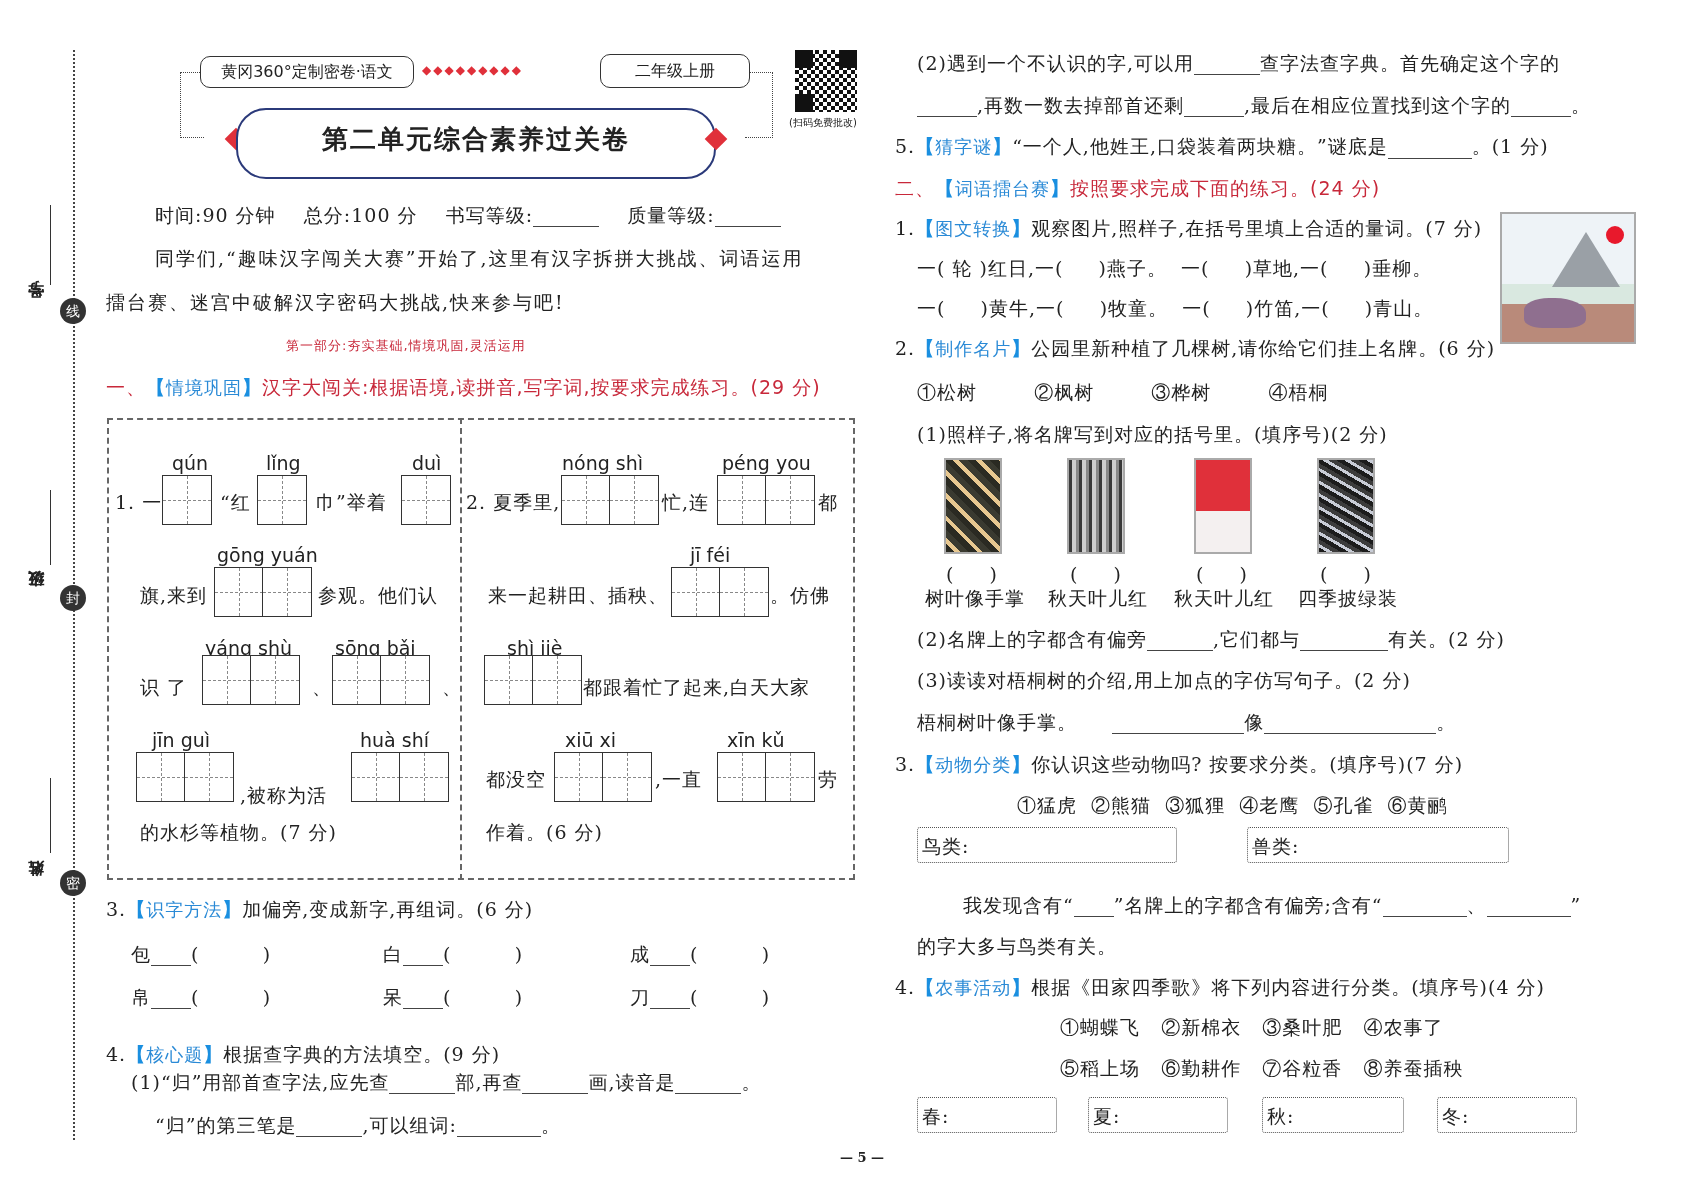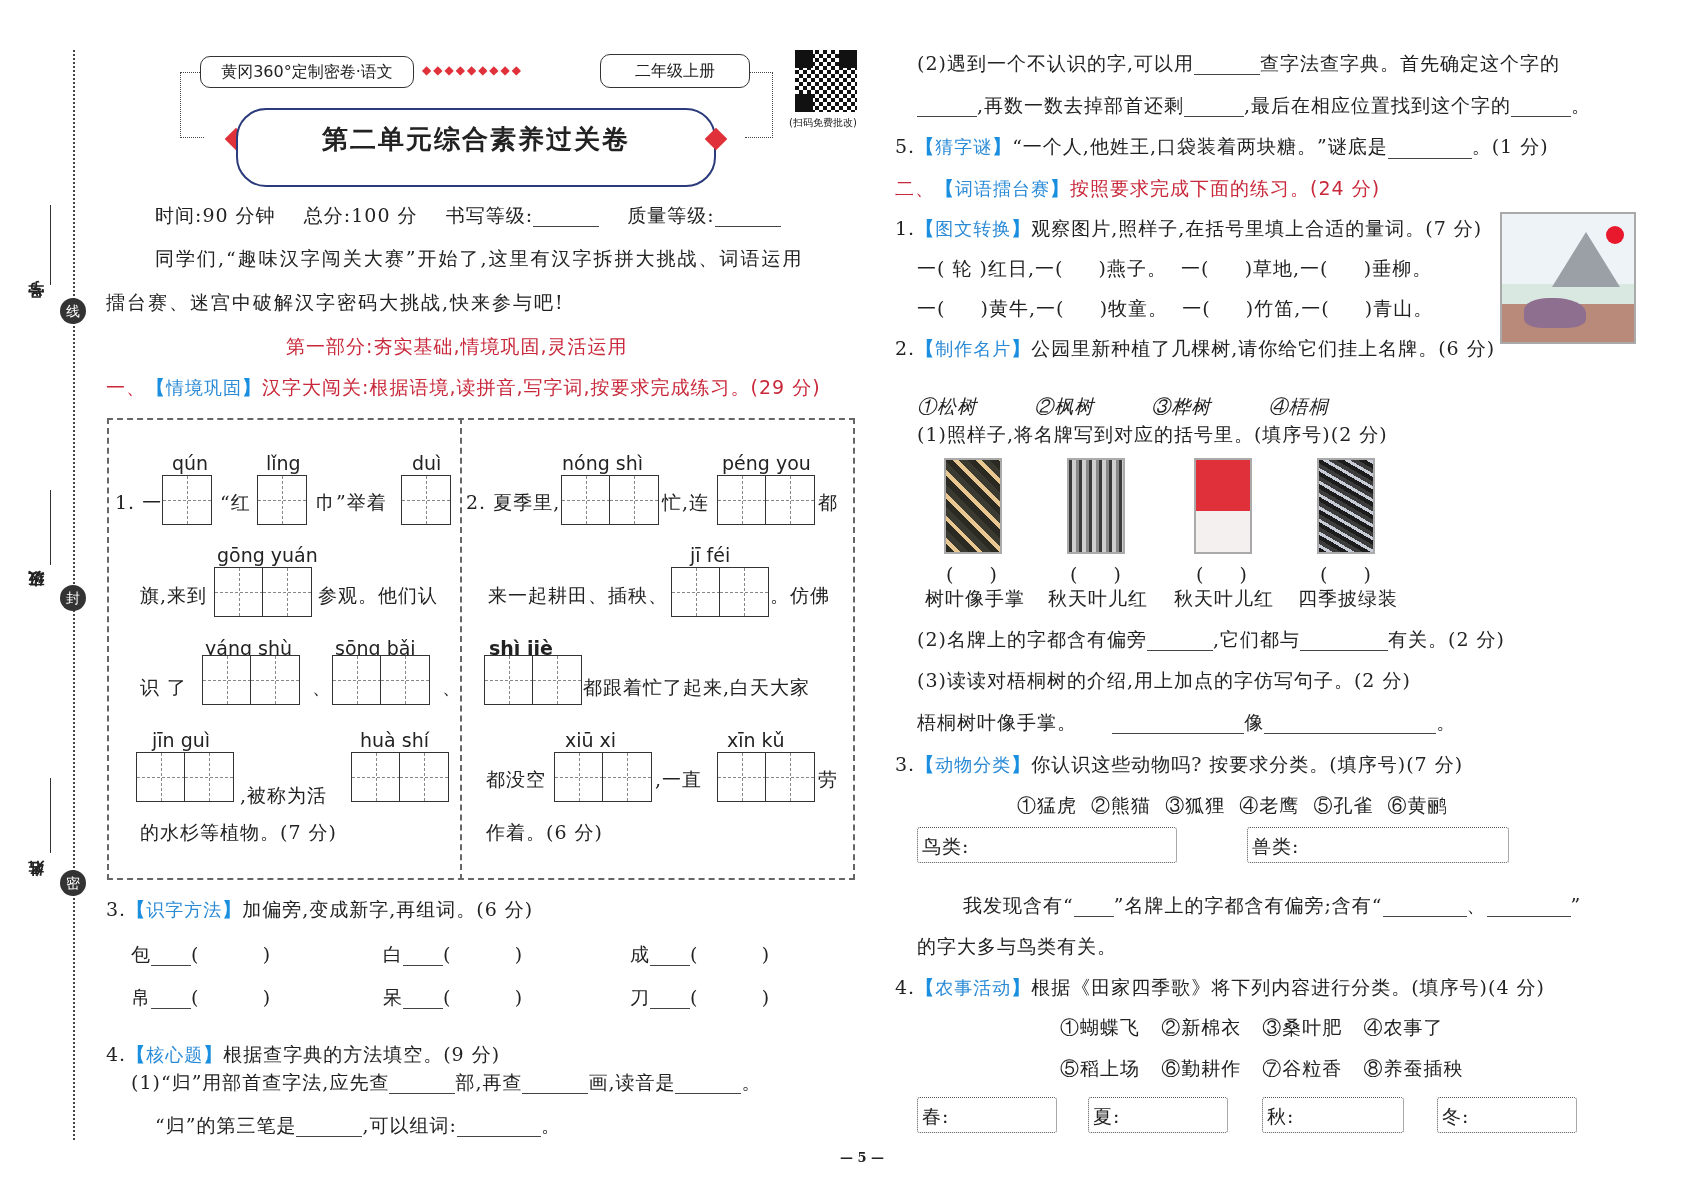--- a/index.html
+++ b/index.html
@@ -15,21 +15,21 @@
 
   
   .bind-line { position: absolute; left: 73px; top: 50px; height: 1090px; border-left: 2px dotted #444; }
   .seal { position: absolute; left: 60px; width: 26px; height: 26px; border-radius: 50%; background: #333; color: #fff; font-size: 14px; line-height: 26px; text-align: center; font-family: "DejaVu Sans", sans-serif; }
   .side-label { position: absolute; left: 26px; font-size: 16px; font-weight: bold; writing-mode: vertical-rl; transform: rotate(180deg); font-family: "DejaVu Sans", sans-serif; }
   .side-line { position: absolute; left: 50px; width: 0; border-left: 1.5px solid #333; }
 
   
   .hdr-box { position: absolute; border: 1.5px solid #333; border-radius: 10px; background: #fff; font-family: "DejaVu Sans", sans-serif; font-size: 16px; text-align: center; }
   .diamonds { position: absolute; color: #e0303a; font-size: 12px; letter-spacing: 2px; }
-  .title-box { position: absolute; left: 236px; top: 108px; width: 480px; height: 79px; border: 2px solid #2b3a7a; border-radius: 30px; background: #fff; text-align: center; font-size: 26px; line-height: 58px; font-weight: bold; font-family: "DejaVu Sans", sans-serif; letter-spacing: 2px; }
+  .title-box { position: absolute; left: 236px; top: 108px; width: 480px; height: 71px; border: 2px solid #2b3a7a; border-radius: 30px; background: #fff; text-align: center; font-size: 26px; line-height: 58px; font-weight: bold; font-family: "DejaVu Sans", sans-serif; letter-spacing: 2px; }
   .dot-conn { position: absolute; border: 1.5px dotted #444; }
   .red-diamond { position: absolute; width: 16px; height: 16px; background: #e0303a; transform: rotate(45deg); }
 
   
   .qr { position: absolute; left: 795px; top: 50px; width: 62px; height: 62px; background:
     repeating-linear-gradient(90deg, #111 0 3px, #fff 3px 6px),
     #111; }
   .qr-inner { position:absolute; inset:0; background:
     linear-gradient(#111,#111) 0 0/18px 18px no-repeat,
     linear-gradient(#111,#111) 44px 0/18px 18px no-repeat,
@@ -85,21 +85,21 @@
 
 <div class="abs txt" style="left:155px;top:203px;">
   <span>时间:90 分钟</span>&nbsp;&nbsp;&nbsp;
   <span>总分:100 分</span>&nbsp;&nbsp;&nbsp;
   <span>书写等级:</span><span class="blank" style="width:66px"></span>&nbsp;&nbsp;&nbsp;
   <span>质量等级:</span><span class="blank" style="width:66px"></span>
 </div>
 <div class="abs txt" style="left:155px;top:246px;letter-spacing:2px;">同学们,“趣味汉字闯关大赛”开始了,这里有汉字拆拼大挑战、词语运用</div>
 <div class="abs txt" style="left:106px;top:290px;letter-spacing:2px;">擂台赛、迷宫中破解汉字密码大挑战,快来参与吧!</div>
 
-<div class="abs txt sans red" style="left:286px;top:334px;font-size:19px;">第一部分:夯实基础,情境巩固,灵活运用</div>
+<div class="abs txt sans red" style="left:286px;top:334px;font-size:13px;">第一部分:夯实基础,情境巩固,灵活运用</div>
 
 <div class="abs txt" style="left:106px;top:375px;">
   <span class="red sans">一、</span><span class="brk">【</span><span class="tag">情境巩固</span><span class="brk">】</span><span class="red sans">汉字大闯关:根据语境,读拼音,写字词,按要求完成练习。(29 分)</span>
 </div>
 
 <div class="frame"></div>
 <div class="frame-div"></div>
 
 <div class="py" style="left:172px;top:452px;">qún</div>
 <div class="py" style="left:266px;top:452px;">lǐng</div>
@@ -167,21 +167,21 @@
 <div class="abs txt" style="left:818px;top:490px;">都</div>
 
 <div class="py" style="left:690px;top:544px;">jī    féi</div>
 <div class="abs txt" style="left:488px;top:583px;">来一起耕田、插秧、</div>
 <div class="pybox" style="left:672px;top:567px;">
     <div class="cell"></div>
     <div class="cell"></div>
   </div>
 <div class="abs txt" style="left:770px;top:583px;">。仿佛</div>
 
-<div class="py" style="left:489px;top:637px;font-weight:bold;">shì   jiè</div>
+<div class="py" style="left:507px;top:637px;">shì   jiè</div>
 <div class="pybox" style="left:485px;top:655px;">
     <div class="cell"></div>
     <div class="cell"></div>
   </div>
 <div class="abs txt" style="left:583px;top:675px;">都跟着忙了起来,白天大家</div>
 
 <div class="py" style="left:565px;top:729px;">xiū    xi</div>
 <div class="py" style="left:727px;top:729px;">xīn    kǔ</div>
 <div class="abs txt" style="left:486px;top:767px;">都没空</div>
 <div class="pybox" style="left:555px;top:752px;">
@@ -236,21 +236,21 @@
 <div class="abs txt" style="left:917px;top:296px;white-space:pre;">一(     )黄牛,一(     )牧童。  一(     )竹笛,一(     )青山。</div>
 <div class="pic" style="left:1500px;top:212px;width:136px;height:132px;background:linear-gradient(#eef3f7 0 55%, #d9e8e0 55% 70%, #b98a7a 70% 100%);">
   <div style="position:absolute;left:50px;top:18px;width:0;height:0;border-left:34px solid transparent;border-right:34px solid transparent;border-bottom:55px solid #9aa0a6;"></div>
   <div style="position:absolute;left:104px;top:12px;width:18px;height:18px;border-radius:50%;background:#e8192c;"></div>
   <div style="position:absolute;left:22px;top:84px;width:62px;height:30px;border-radius:40% 50% 30% 30%;background:#8f6f8f;"></div>
 </div>
 
 <div class="abs txt" style="left:895px;top:336px;">
   <span>2.</span><span class="brk">【</span><span class="tag">制作名片</span><span class="brk">】</span><span>公园里新种植了几棵树,请你给它们挂上名牌。(6 分)</span>
 </div>
-<div class="abs txt" style="left:917px;top:394px;word-spacing:12px;font-style:italic;">
+<div class="abs txt" style="left:917px;top:380px;word-spacing:12px;">
   <span>①松树</span>&nbsp;&nbsp;&nbsp;<span>②枫树</span>&nbsp;&nbsp;&nbsp;<span>③桦树</span>&nbsp;&nbsp;&nbsp;<span>④梧桐</span>
 </div>
 <div class="abs txt" style="left:917px;top:422px;">(1)照样子,将名牌写到对应的括号里。(填序号)(2 分)</div>
 
 <div class="pic" style="left:944px;top:458px;width:58px;height:96px;background:repeating-linear-gradient(45deg,#2a2a22 0 6px,#e8c890 6px 10px,#3a3a30 10px 16px);"></div>
 <div class="pic" style="left:1067px;top:458px;width:58px;height:96px;background:repeating-linear-gradient(90deg,#3a3a3a 0 3px,#cfcfcf 3px 7px,#8a8a8a 7px 10px);"></div>
 <div class="pic" style="left:1194px;top:458px;width:58px;height:96px;background:linear-gradient(#e0303a 0 55%, #f4f0f0 55% 100%);"></div>
 <div class="pic" style="left:1317px;top:458px;width:58px;height:96px;background:repeating-linear-gradient(30deg,#1c1c1c 0 4px,#c8ccd6 4px 7px,#3c3c3c 7px 11px);"></div>
 
 <div class="abs txt" style="left:946px;top:562px;white-space:pre;">(     )</div>

